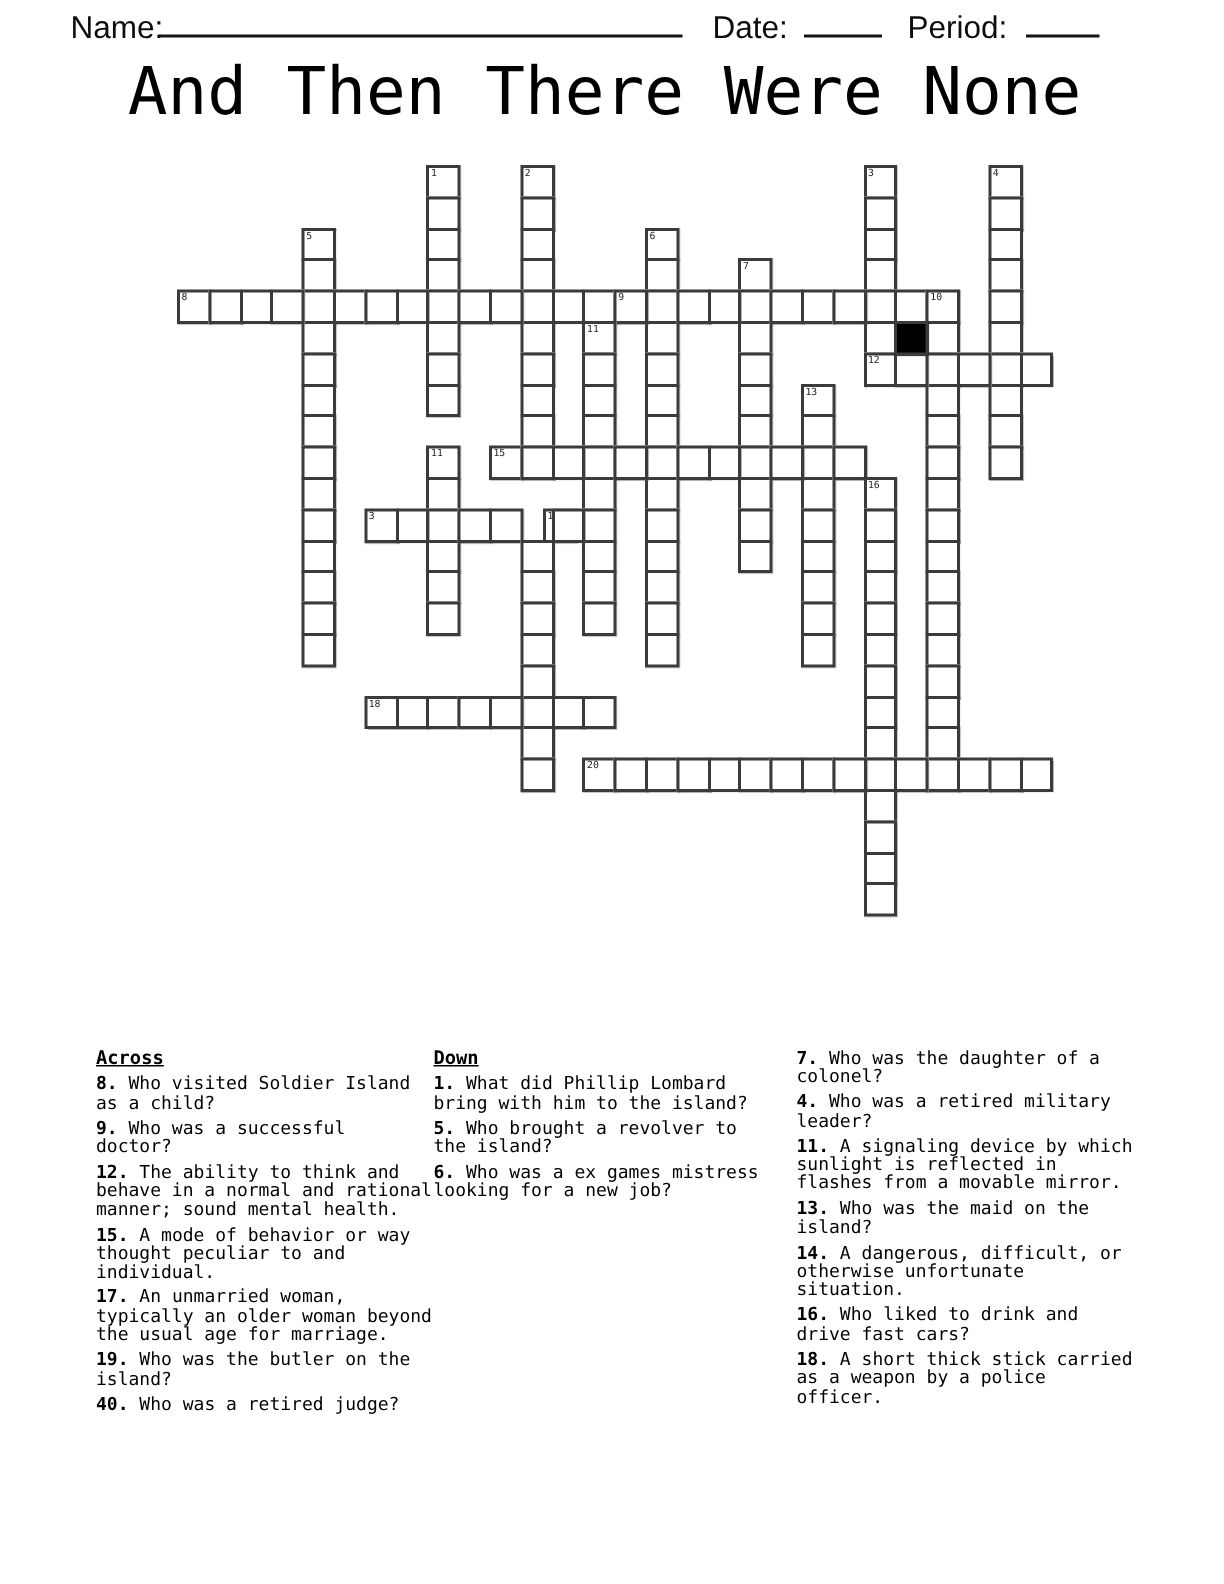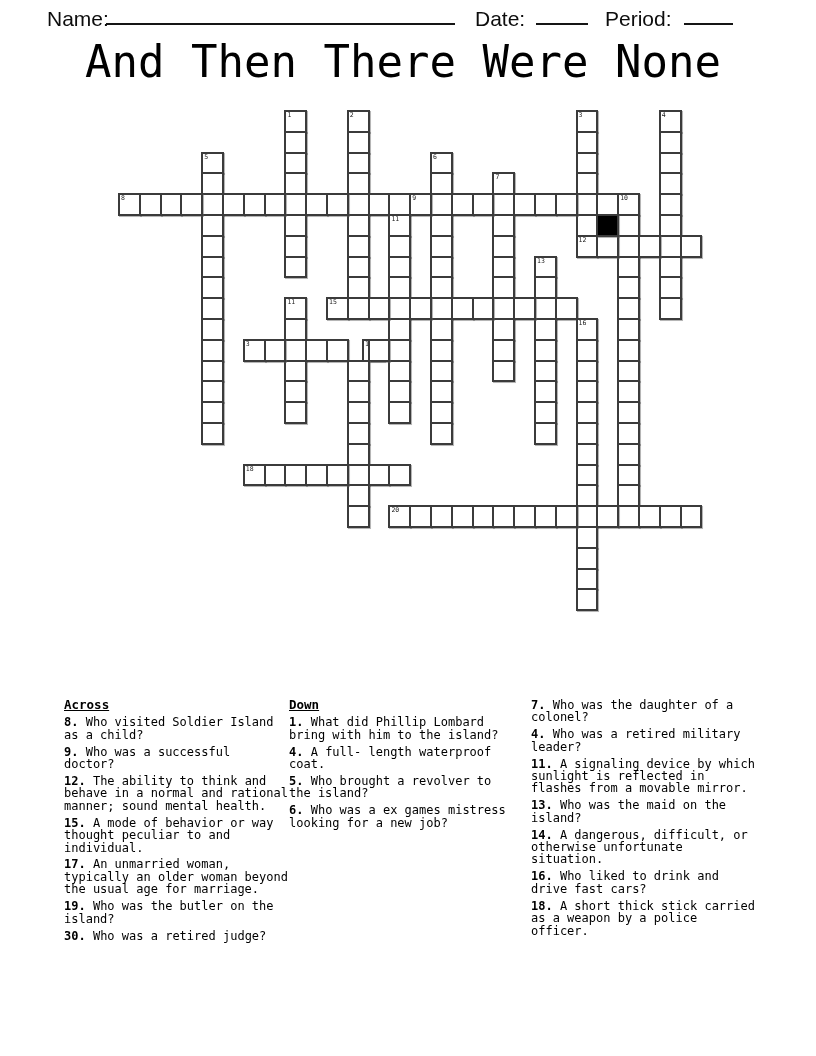--- a/index.html
+++ b/index.html
@@ -290,26 +290,25 @@
     </div>
 
   <div class="clue-col clue-col-1">
       <div class="clue-heading">Across</div>
       <p class="clue"><b>8.</b> Who visited Soldier Island<br>as a child?</p>
       <p class="clue"><b>9.</b> Who was a successful<br>doctor?</p>
       <p class="clue"><b>12.</b> The ability to think and<br>behave in a normal and rational<br>manner; sound mental health.</p>
       <p class="clue"><b>15.</b> A mode of behavior or way<br>thought peculiar to and<br>individual.</p>
       <p class="clue"><b>17.</b> An unmarried woman,<br>typically an older woman beyond<br>the usual age for marriage.</p>
       <p class="clue"><b>19.</b> Who was the butler on the<br>island?</p>
-      <p class="clue"><b>30.</b> Who was a retired judge?</p>
+      <p class="clue"><b>40.</b> Who was a retired judge?</p>
     </div>
   <div class="clue-col clue-col-2">
       <div class="clue-heading">Down</div>
       <p class="clue"><b>1.</b> What did Phillip Lombard<br>bring with him to the island?</p>
-      <p class="clue"><b>4.</b> A full- length waterproof<br>coat.</p>
       <p class="clue"><b>5.</b> Who brought a revolver to<br>the island?</p>
       <p class="clue"><b>6.</b> Who was a ex games mistress<br>looking for a new job?</p>
     </div>
   <div class="clue-col clue-col-3">
       <p class="clue"><b>7.</b> Who was the daughter of a<br>colonel?</p>
       <p class="clue"><b>4.</b> Who was a retired military<br>leader?</p>
       <p class="clue"><b>11.</b> A signaling device by which<br>sunlight is reflected in<br>flashes from a movable mirror.</p>
       <p class="clue"><b>13.</b> Who was the maid on the<br>island?</p>
       <p class="clue"><b>14.</b> A dangerous, difficult, or<br>otherwise unfortunate<br>situation.</p>
       <p class="clue"><b>16.</b> Who liked to drink and<br>drive fast cars?</p>

